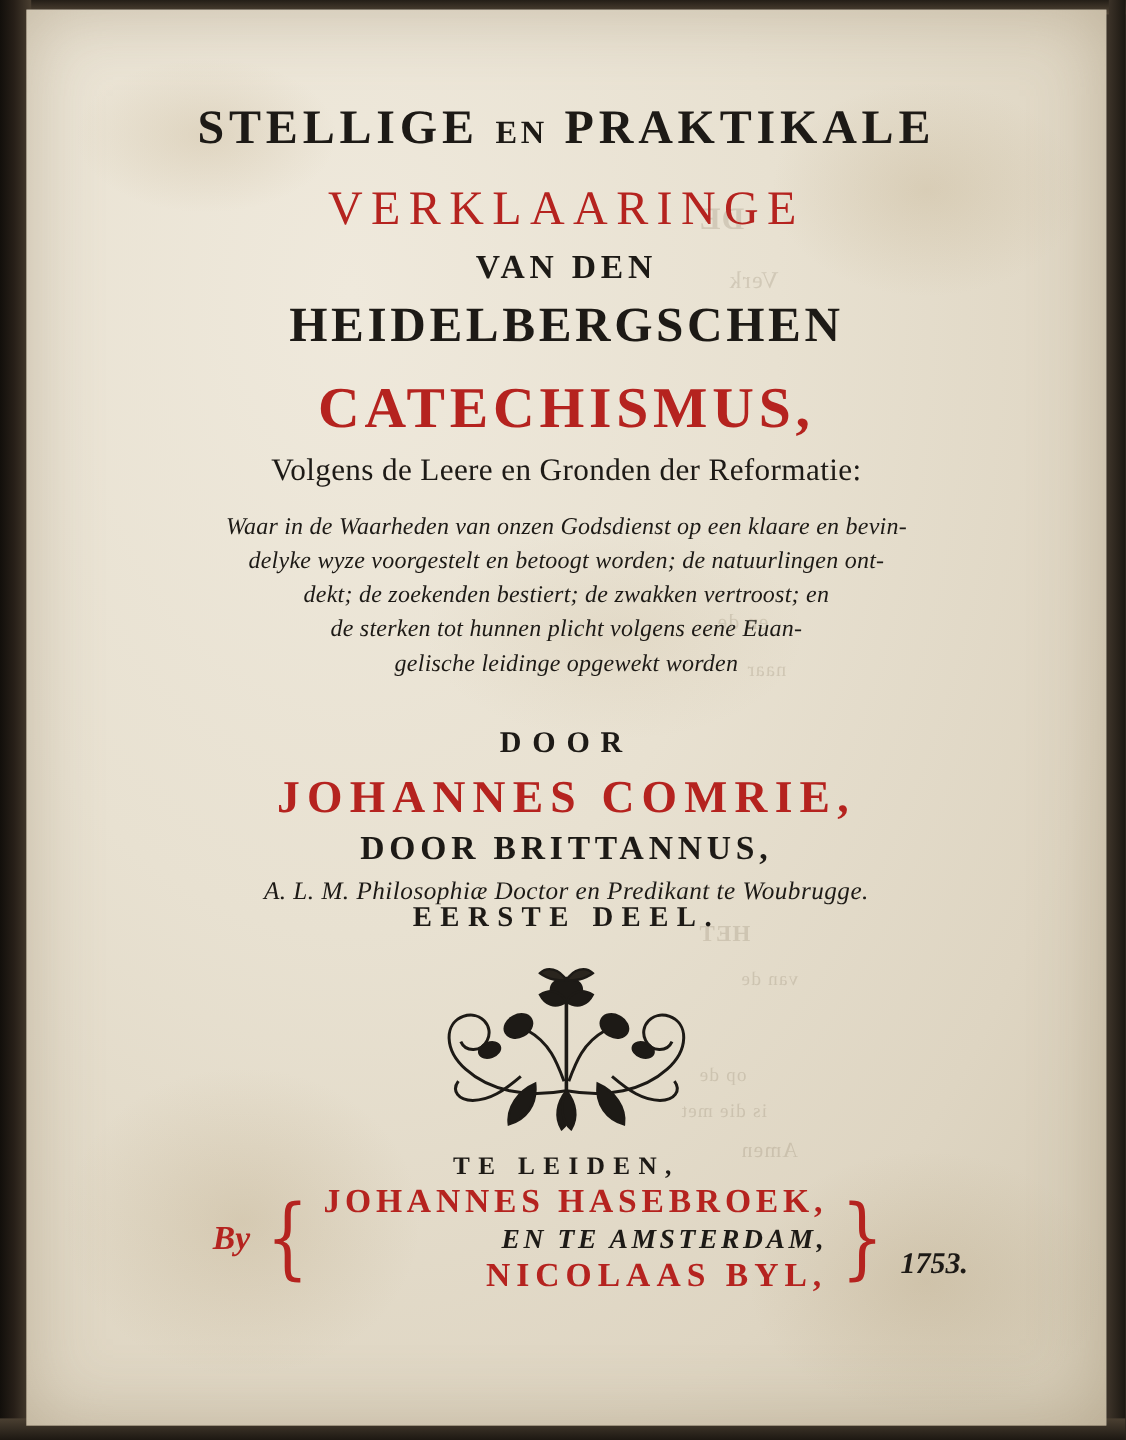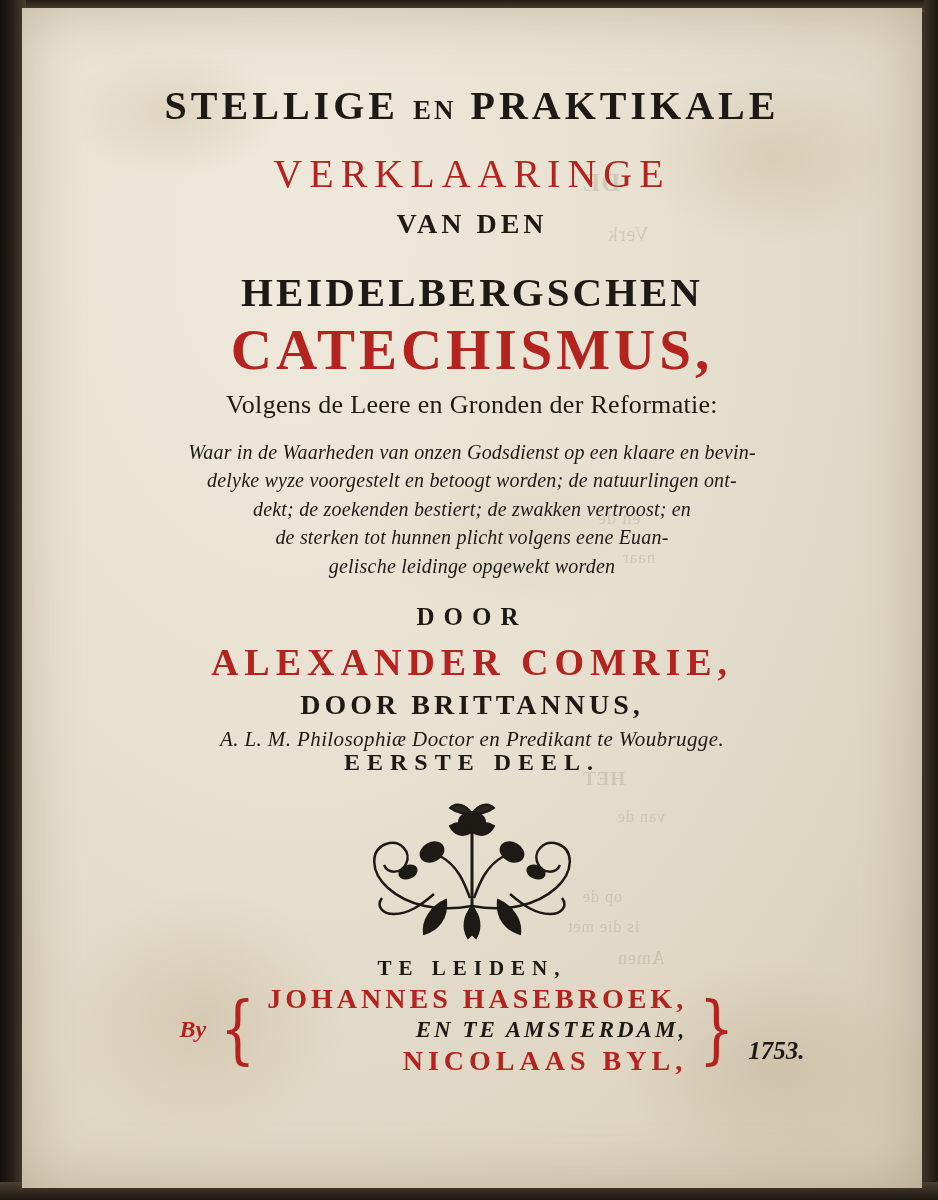--- a/index.html
+++ b/index.html
@@ -115,29 +115,29 @@
   }
 
   .l-vanden {
     margin-top: 16px;
     font-size: 28px;
     letter-spacing: 4px;
     font-weight: bold;
   }
 
   .l-heidel {
-    margin-top: 34px;
+    margin-top: 12px;
     font-size: 41px;
     letter-spacing: 3px;
     font-weight: bold;
   }
 
   .l-catech {
-    margin-top: 8px;
-    font-size: 57px;
+    margin-top: 26px;
+    font-size: 48px;
     letter-spacing: 4px;
     font-weight: bold;
   }
 
   .l-volgens {
     margin-top: 14px;
     font-size: 26px;
     letter-spacing: 0.3px;
   }
 
@@ -146,21 +146,21 @@
     font-size: 20px;
     font-style: italic;
     line-height: 1.42;
     width: 660px;
     margin-left: auto;
     margin-right: auto;
     letter-spacing: 0.2px;
   }
 
   .l-door {
-    margin-top: 24px;
+    margin-top: 40px;
     font-size: 25px;
     letter-spacing: 9px;
     font-weight: bold;
   }
 
   .l-author {
     margin-top: 14px;
     font-size: 38px;
     letter-spacing: 6px;
     font-weight: bold;
@@ -205,21 +205,21 @@
     font-weight: bold;
   }
   .imprint-grid {
     margin-top: 4px;
     display: flex;
     align-items: center;
     justify-content: center;
     gap: 6px;
   }
   .by {
-    font-size: 24px;
+    font-size: 28px;
     font-style: italic;
     font-weight: bold;
     padding-right: 2px;
     margin-left: 40px;
   }
   .brace {
     font-size: 74px;
     line-height: 0.7;
     font-family: "DejaVu Serif", serif;
     color: #b5231f;
@@ -305,21 +305,21 @@
       <div class="l-waarin black">
         <div>Waar in de Waarheden van onzen Godsdienst op een klaare en bevin-</div>
         <div>delyke wyze voorgestelt en betoogt worden; de natuurlingen ont-</div>
         <div>dekt; de zoekenden bestiert; de zwakken vertroost; en</div>
         <div>de sterken tot hunnen plicht volgens eene Euan-</div>
         <div>gelische leidinge opgewekt worden</div>
       </div>
 
       <div class="line l-door black">DOOR</div>
 
-      <div class="line l-author red">ALEXANDER COMRIE,</div>
+      <div class="line l-author red">JOHANNES COMRIE,</div>
 
       <div class="line l-scoto black">DOOR BRITTANNUS,</div>
 
       <div class="line l-degree black">A. L. M. Philosophiæ Doctor en Predikant te Woubrugge.</div>
 
       <div class="line l-deel black">EERSTE DEEL.</div>
 
       <div id="ornament">
         <svg width="320" height="155" viewBox="0 0 320 155" fill="none" stroke="#1d1a16" stroke-width="2">
 

